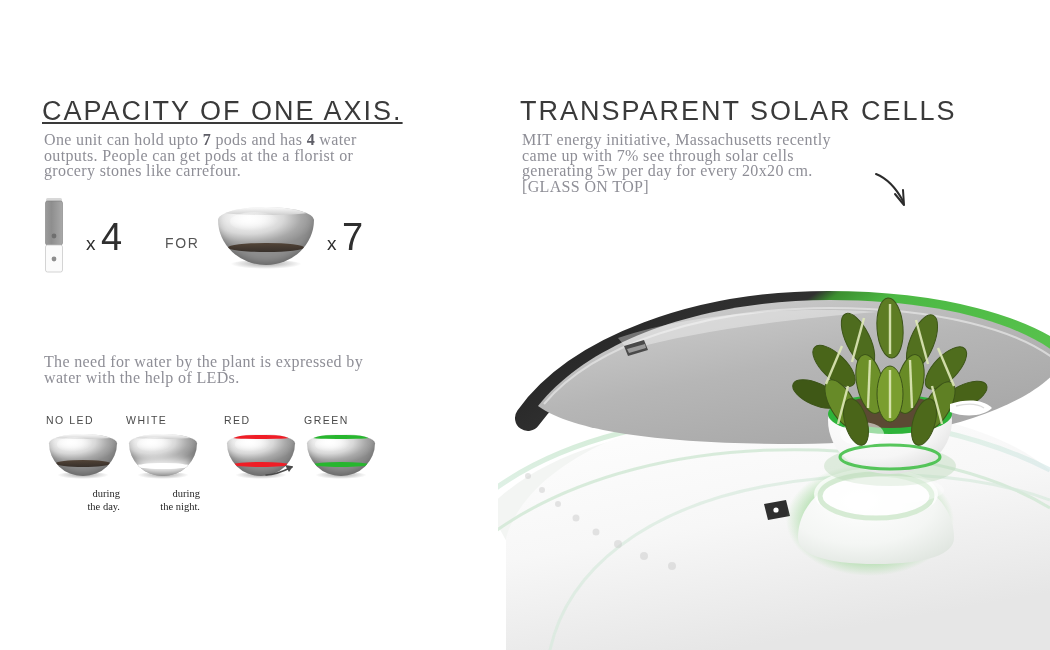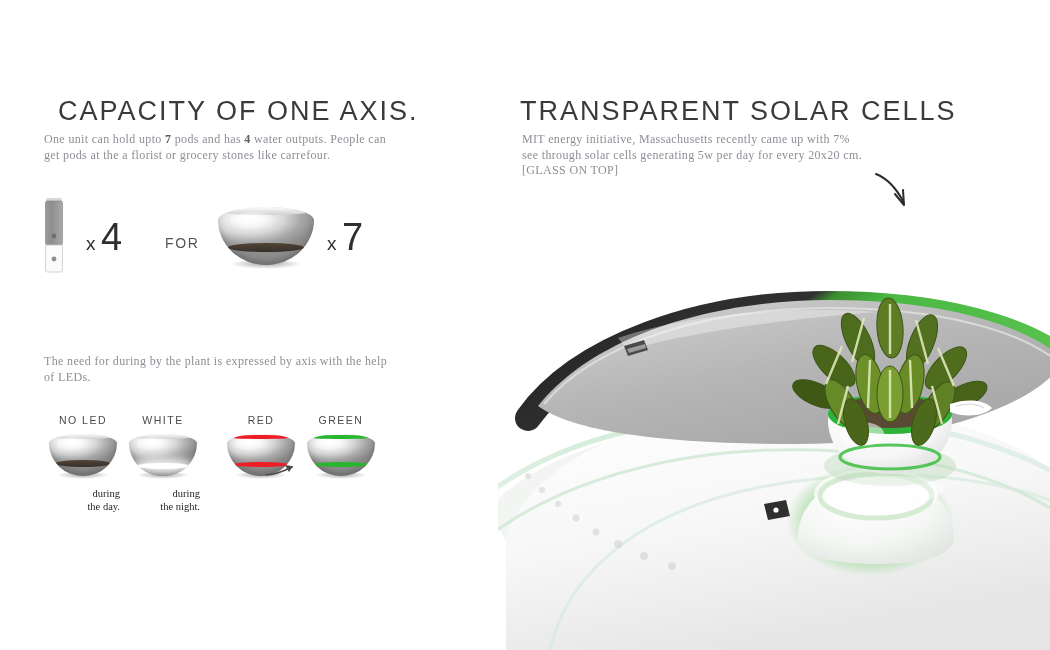--- a/index.html
+++ b/index.html
@@ -16,30 +16,30 @@
   .h1{
     font-family:"Liberation Sans",sans-serif;
     font-weight:300;
     font-size:27px;
     letter-spacing:2.0px;
     color:#3a3a3a;
     white-space:nowrap;
   }
   .body-copy{
     font-family:"Liberation Serif",serif;
-    font-size:12px;
+    font-size:16px;
     line-height:15.5px;
     color:#8e8e96;
     letter-spacing:.35px;
   }
   .body-copy b{color:#5d5d66;font-weight:bold;}
 
   
   .left{position:absolute;left:42px;top:96px;width:420px;}
-  .cap-title{position:absolute;left:16px;top:0;}
+  .cap-title{position:absolute;left:0;top:0;text-decoration:underline;}
   .cap-copy{position:absolute;left:2px;top:36px;width:352px;}
   .axis-icon{position:absolute;left:42px;top:196px;}
   .mult{
     position:absolute;
     font-family:"Liberation Sans",sans-serif;
     font-weight:300;
     color:#2f2f2f;
     white-space:nowrap;
   }
   .mult .x{font-size:19px;letter-spacing:1px;}
@@ -58,21 +58,20 @@
   .ind-copy{position:absolute;left:44px;top:354px;width:345px;}
 
   .led-grid{position:absolute;left:46px;top:414px;width:340px;height:110px;}
   .led-cell{position:absolute;top:0;width:74px;}
   .led-label{
     font-family:"Liberation Sans",sans-serif;
     font-weight:400;
     font-size:10.5px;
     letter-spacing:1.5px;
     color:#4a4a4a;
-    text-align:center;
     height:14px;
   }
   .cap-text{
     position:absolute;
     font-family:"Liberation Serif",serif;
     font-size:10.5px;
     line-height:12.5px;
     color:#262626;
     text-align:right;
   }
@@ -175,21 +174,21 @@
       <div class="sheen"></div>
       <div class="soil"></div>
     </div>
   </div>
 
   <div class="mult" style="left:327px;top:216px;text-align:right;">
     <span class="x">x</span>
     <span class="n">7</span>
   </div>
 
-  <div class="body-copy ind-copy">The need for during by the plant is expressed by axis with the help of LEDs.</div>
+  <div class="body-copy ind-copy">The need for water by the plant is expressed by water with the help of LEDs.</div>
 
   <div class="led-grid">
 
   <div class="led-cell" style="left: 0px;">
         <div class="led-label">NO LED</div>
         <div class="pod" style="position: relative; width: 68px; height: 42px; margin: 6px auto 0px;">
           <div class="shadow"></div>
           <div class="bowl">
             <div class="rim"></div>
             <div class="sheen"></div>

